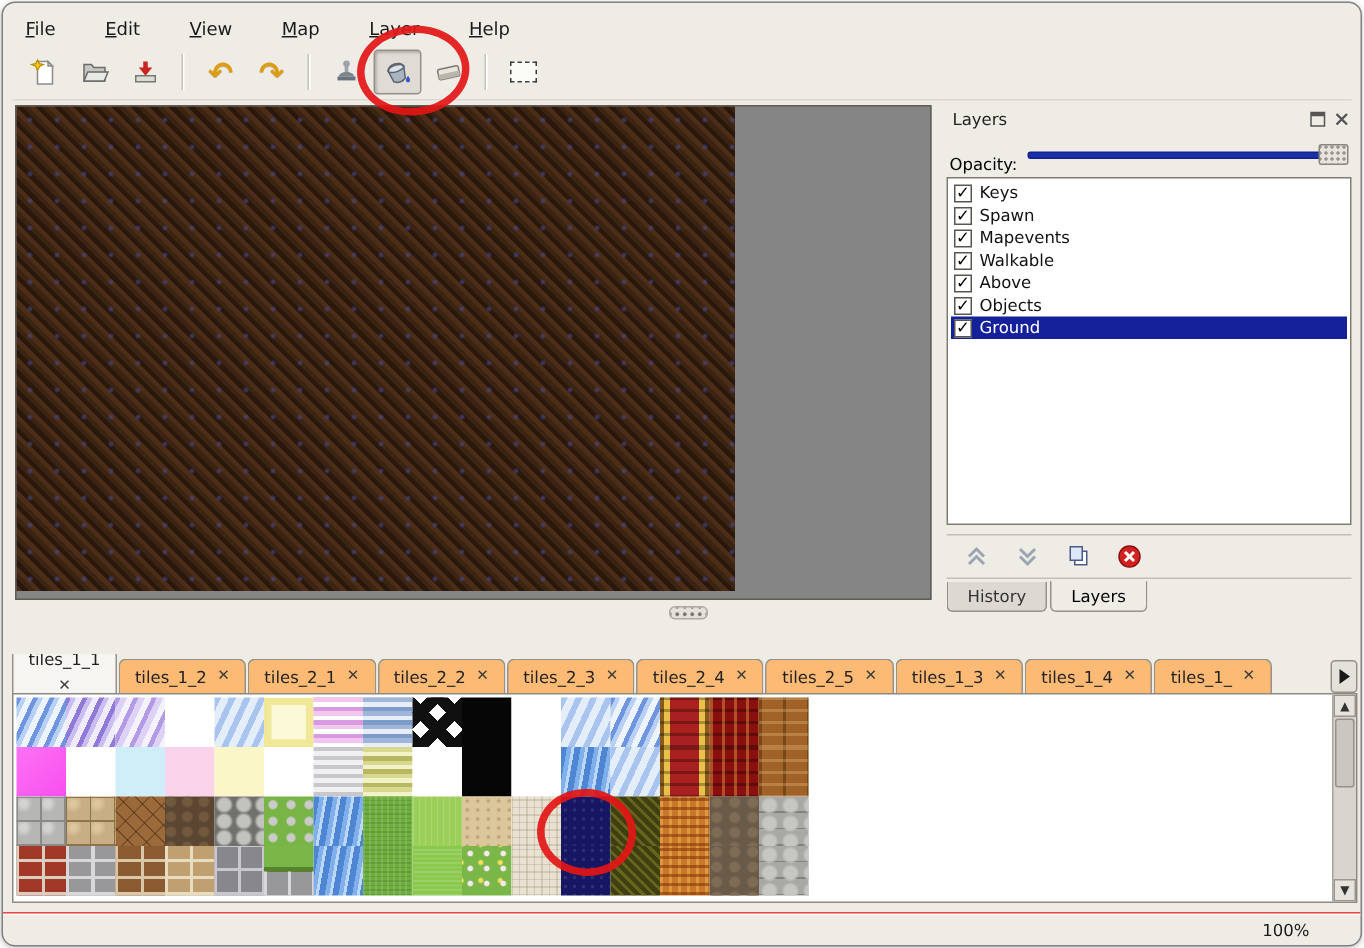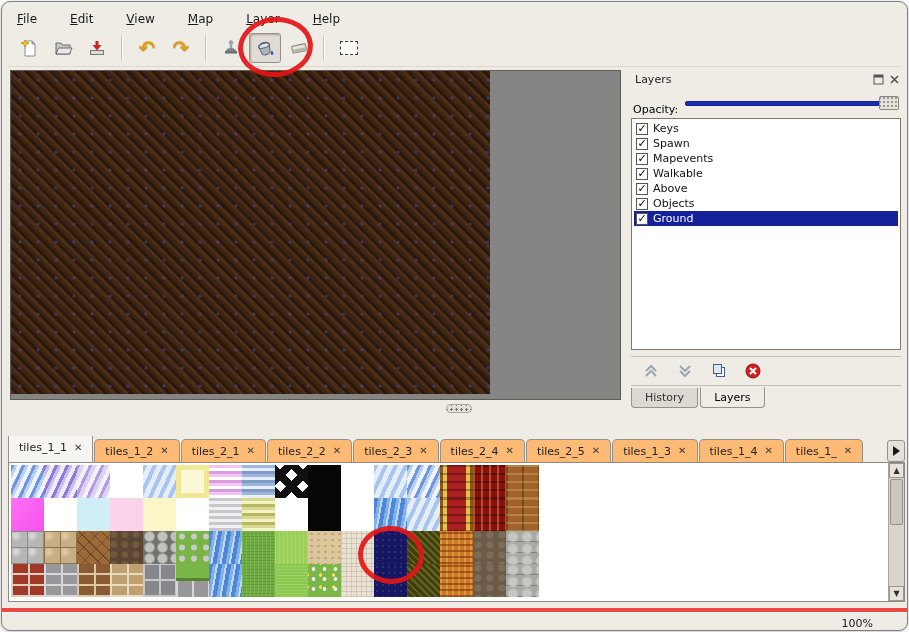--- a/index.html
+++ b/index.html
@@ -83,21 +83,21 @@
     margin-top:-1px; color:#000; }
 
   
   .tilesets-panel { position:absolute; left:6px; top:416px; width:897px; height:186px; }
   .ts-tabbar { position:absolute; left:0; right:20px; top:18px; height:26px;
     display:flex; align-items:flex-end; overflow:hidden; }
   .ts-tab { flex:none; height:23px; display:flex; align-items:center; gap:7px;
     padding:0 10px; font-size:11px; color:#222; background:#fdba74;
     border:1px solid #96928a; border-bottom:none; border-radius:5px 5px 0 0;
     margin-right:1px; }
-  .ts-tab.active { background:#f7f5f1; height:30px; font-weight:normal; }
+  .ts-tab.active { background:#f7f5f1; height:30px; font-weight:normal;flex-direction:column; }
   .tab-close { font-size:10px; font-weight:bold; color:#3a3a3a; line-height:10px; }
   .ts-scroll { position:absolute; right:0; top:22px; width:18px; height:22px;
     background:#e4e0da; border:1px solid #96928a; border-radius:3px;
     display:flex; align-items:center; justify-content:center; }
   .tri-right { width:0; height:0; border-left:7px solid #1a1a1a;
     border-top:5px solid rgba(0,0,0,0); border-bottom:5px solid rgba(0,0,0,0); }
   .ts-content { position:absolute; left:0; right:0; top:44px; height:140px;
     background:#ffffff; border:1px solid #8e8a82; }
   .tile-grid { position:absolute; left:2px; top:2px;
     display:grid; grid-template-columns:repeat(16,33px); grid-auto-rows:33px; }
@@ -206,21 +206,21 @@
       repeating-linear-gradient(90deg,#e8dcc0 0 2px,rgba(0,0,0,0) 2px 17px); }
   .t-brick-stone { background-color:#88888c;
     background-image:repeating-linear-gradient(0deg,#c8c8cc 0 2px,rgba(0,0,0,0) 2px 16px),
       repeating-linear-gradient(90deg,#c8c8cc 0 2px,rgba(0,0,0,0) 2px 16px); }
   .t-grass-edge { background:linear-gradient(180deg,#7ab648 0 42%,#55832f 42% 52%,#98989a 52% 100%); position:relative; }
   .t-grass-edge::after { content:""; position:absolute; left:0; right:0; top:52%; bottom:0;
     background:repeating-linear-gradient(90deg,#d8d8da 0 2px,rgba(0,0,0,0) 2px 16px); }
 
   
   .statusbar { position:absolute; left:0; right:0; top:606px; height:23px;
-    border-top:4px solid #ef4444; box-shadow:inset 0 1px 0 #ffffff;
+    border-top:1px solid #ef4444; box-shadow:inset 0 1px 0 #ffffff;
     font-size:11px; color:#1a1a1a; }
   .zoom { position:absolute; right:34px; top:5px; }
 
   
   .annot { position:absolute; border:5px solid var(--annot,#e31616);
     border-radius:50%; pointer-events:none; opacity:.92; }
   .annot-toolbar { left:236px; top:15px; width:75px; height:60px; transform:rotate(-5deg); }
   .annot-tile { left:356px; top:524px; width:66px; height:58px; transform:rotate(4deg); }
 
   .rect-select-glyph { width:18px; height:14px; border:1px dashed #3c3c3c; background:#fbfbf8; }

